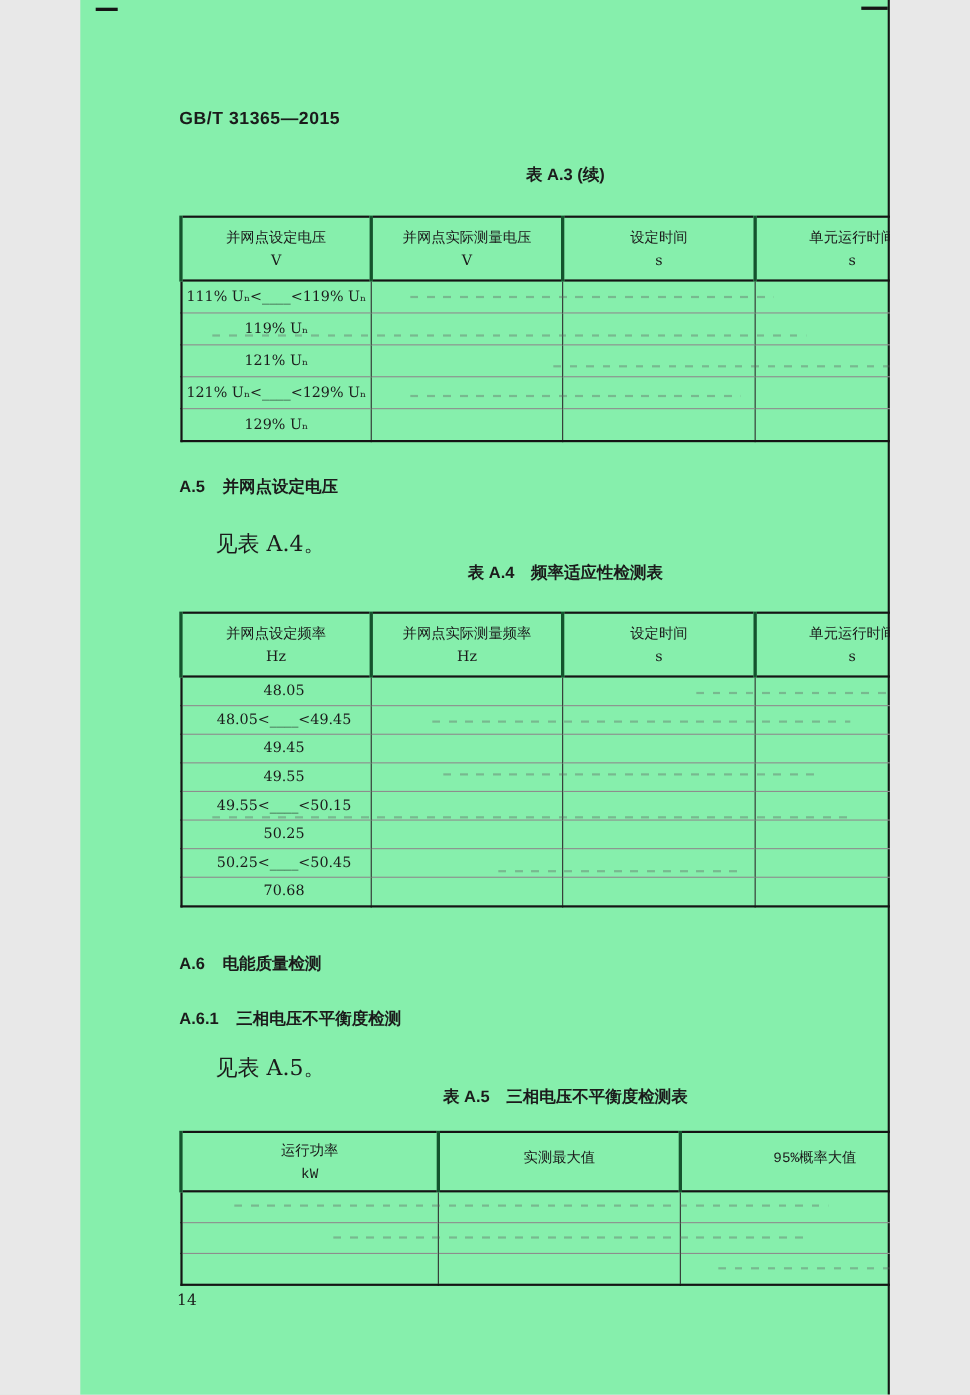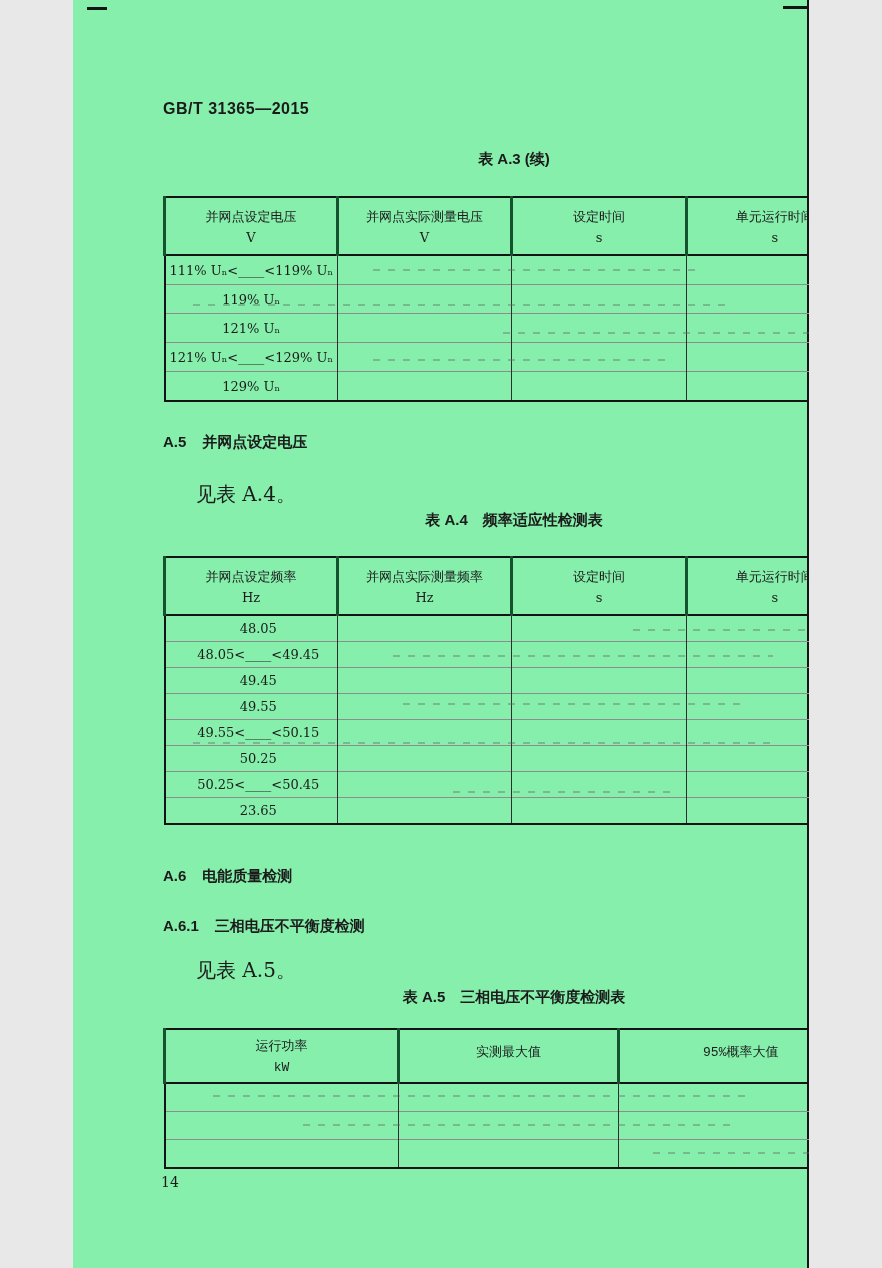--- a/index.html
+++ b/index.html
@@ -183,21 +183,21 @@
           <td></td>
           <td></td>
         </tr>
         <tr>
           <td>50.25&lt;____&lt;50.45</td>
           <td></td>
           <td></td>
           <td></td>
         </tr>
         <tr>
-          <td>23.65</td>
+          <td>70.68</td>
           <td></td>
           <td></td>
           <td></td>
         </tr>
       </tbody>
     </table>
   </div>
 
   <div class="heading sans" style="top:867px;">
     <span class="sec-num">A.6</span><span>电能质量检测</span>

